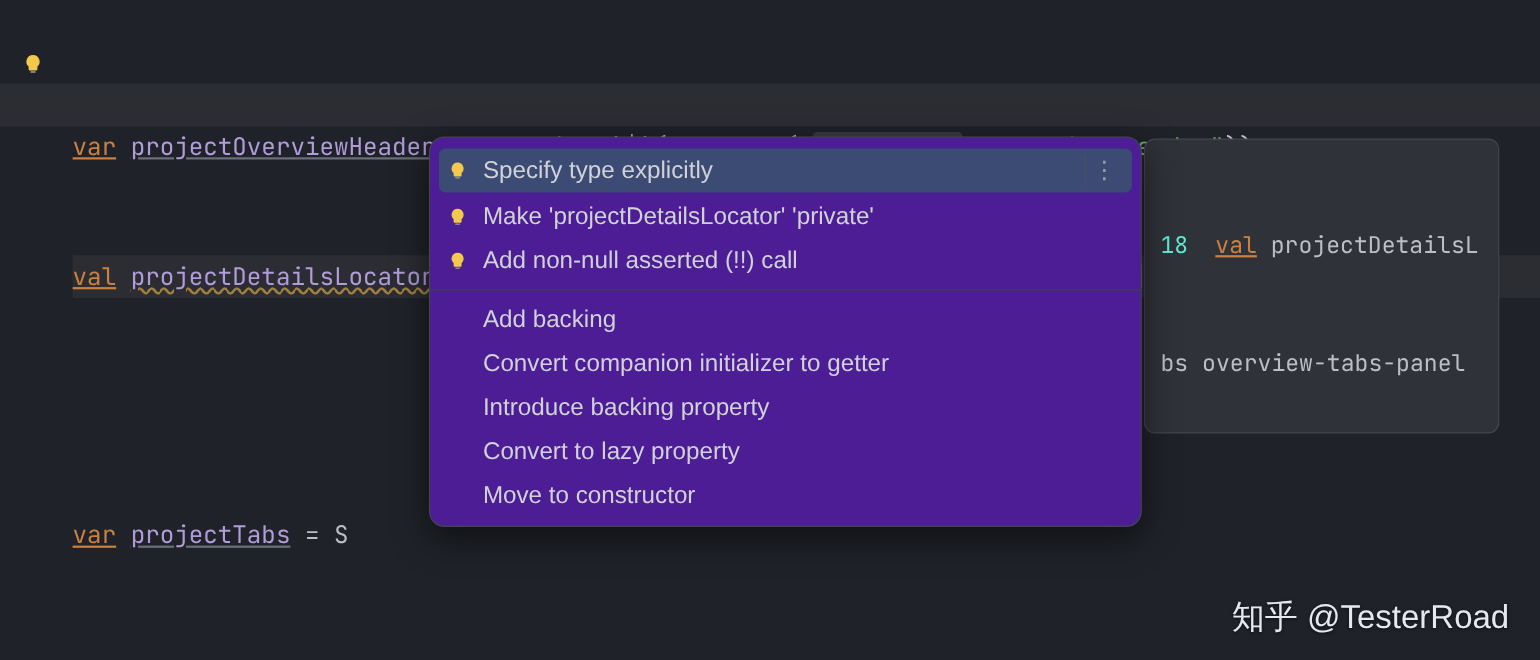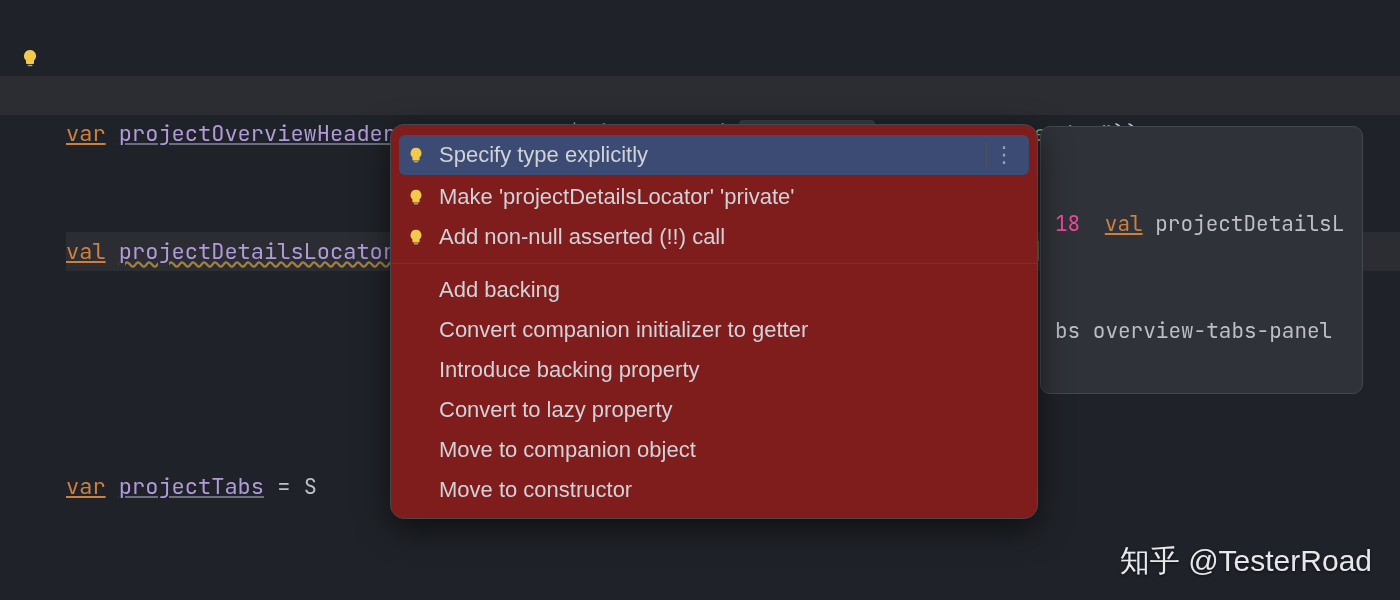--- a/index.html
+++ b/index.html
@@ -64,21 +64,21 @@
     font-size: 20px;
   }
   .lamp svg, .popup-lamp svg { display: block; }
 
   
   .popup {
     position: absolute;
     left: 390px;
     top: 124px;
     width: 648px;
-    background: #7f1d1d;
+    background: #4c1d95;
     border: 1px solid #44474e;
     border-radius: 14px;
     box-shadow: 0 10px 32px rgba(0,0,0,0.55);
     padding: 8px 0 8px 0;
     z-index: 10;
     font-family: -apple-system, 'Segoe UI', 'Helvetica Neue', Arial, sans-serif;
     font-size: 22px;
   }
   .popup-item {
     display: flex;
@@ -124,21 +124,21 @@
     border: 1px solid #44474e;
     border-radius: 10px;
     padding: 8px 18px 8px 14px;
     color: #bcbec4;
     font-size: 21px;
     z-index: 5;
     line-height: 1.7;
     font-family: 'JetBrains Mono', 'Consolas', monospace;
     white-space: pre;
   }
-  .side-tip .ln { color: #ec4899; margin-right: 12px; }
+  .side-tip .ln { color: #5eead4; margin-right: 12px; }
 
   .watermark {
     position: absolute;
     right: 28px;
     bottom: 18px;
     color: #e6e8ee;
     font-family: -apple-system, 'PingFang SC', 'Segoe UI', sans-serif;
     font-size: 30px;
     z-index: 20;
     font-weight: 400;
@@ -214,23 +214,20 @@
   <div class="popup-item noicon">
       <span>Convert companion initializer to getter</span>
     </div>
   <div class="popup-item noicon">
       <span>Introduce backing property</span>
     </div>
   <div class="popup-item noicon">
       <span>Convert to lazy property</span>
     </div>
   <div class="popup-item noicon">
-      <span>Move to companion object</span>
-    </div>
-  <div class="popup-item noicon">
       <span>Move to constructor</span>
     </div>
 </div>
 
 <div class="side-tip">
   <div><span class="ln">18</span> <span class="kw">val</span> <span class="id">projectDetailsL</span></div>
   <div><span class="id">bs overview-tabs-panel</span></div>
 </div>
 
 <div class="watermark">知乎 @TesterRoad</div>

